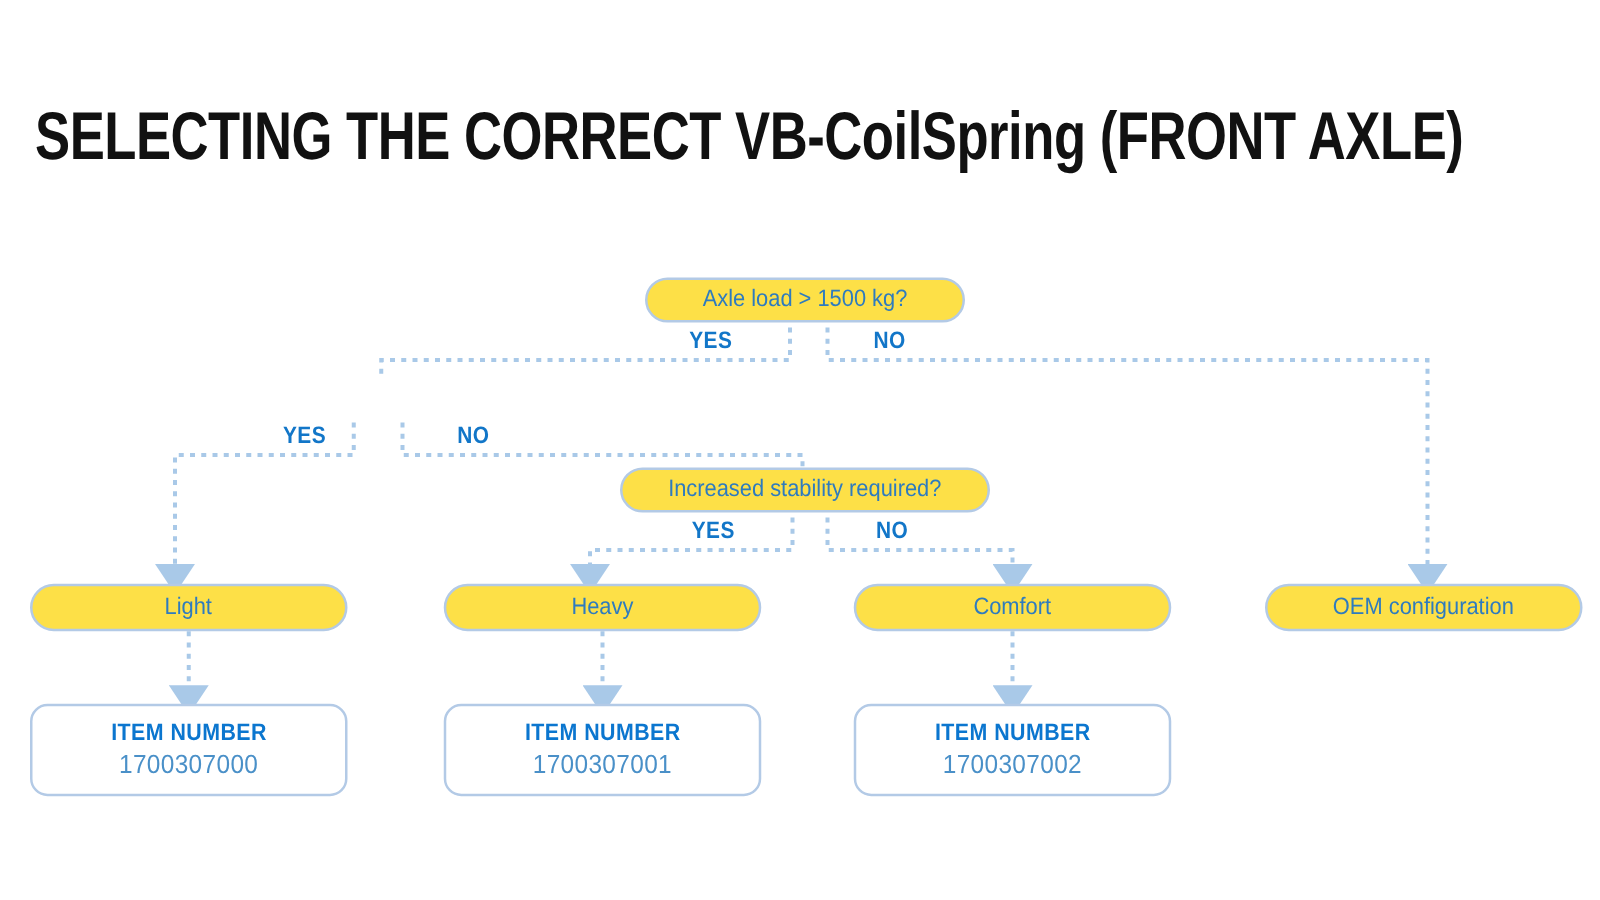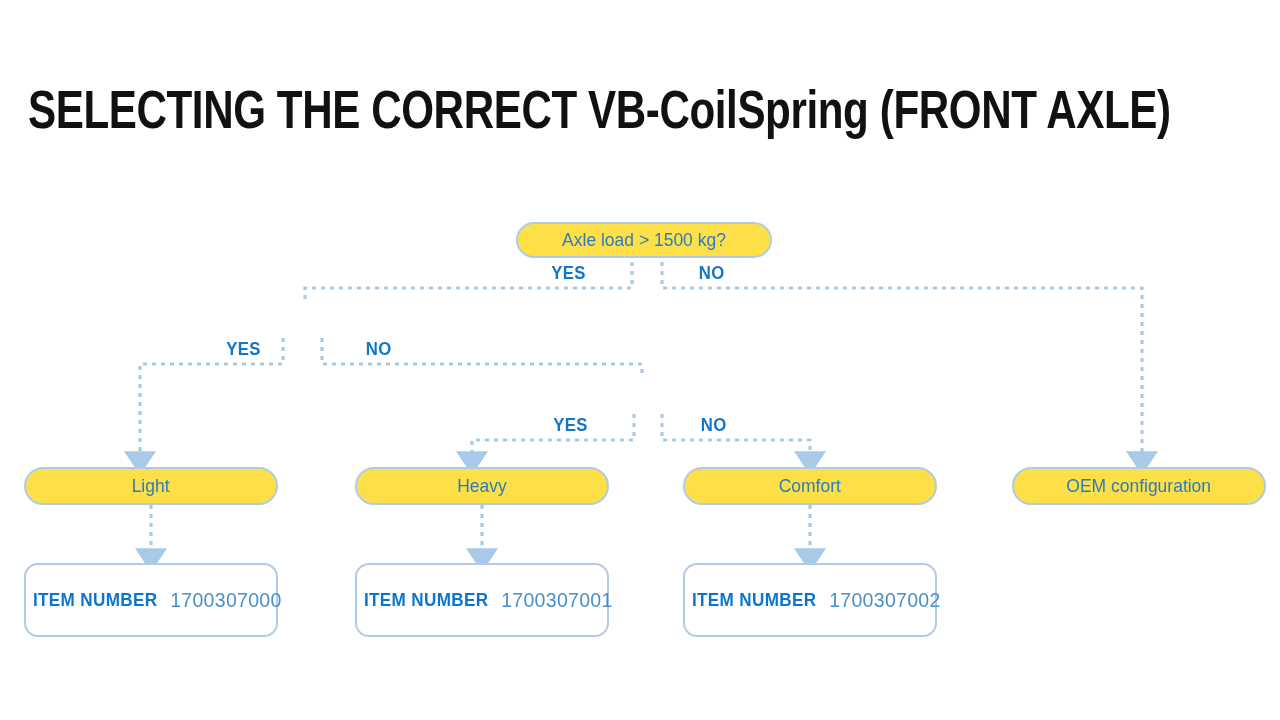--- a/index.html
+++ b/index.html
@@ -67,22 +67,23 @@
   .decision { height: 36px; }
   .result   { height: 38px; }
 
   .itembox {
     position: absolute;
     box-sizing: border-box;
     border: 2px solid #b3cae6;
     background: #ffffff;
     border-radius: 14px;
     display: flex;
-    flex-direction: row;
+    flex-direction: column;
     align-items: center;
+    justify-content: center;
     gap: 2px;
   }
   .item-label {
     color: #0b76cf;
     font-family: "Liberation Sans Narrow", "Liberation Sans", sans-serif;
     font-weight: 700;
     font-size: 19px;
     letter-spacing: 0.4px;
     transform: scaleX(0.9);
     transform-origin: center center;
@@ -145,20 +146,23 @@
 
   <div class="node decision" style="left:516px; top:222px; width:256px;">
     <span class="node-text">Axle load &gt; 1500 kg?</span>
   </div>
   <div class="branch-label" style="left:549px; top:262px;">YES</div>
   <div class="branch-label" style="left:697px; top:262px;">NO</div>
 
   <div class="branch-label" style="left:224px; top:338px;">YES</div>
   <div class="branch-label" style="left:364px; top:338px;">NO</div>
 
+  <div class="node decision" style="left:496px; top:374px; width:296px;">
+    <span class="node-text">Increased stability required?</span>
+  </div>
   <div class="branch-label" style="left:551px; top:414px;">YES</div>
   <div class="branch-label" style="left:699px; top:414px;">NO</div>
 
   <div class="node result" style="left:355px; top:467px; width:254px;">
     <span class="node-text">Heavy</span>
   </div>
 
   <div class="node result" style="left:24px; top:467px; width:254px;">
     <span class="node-text">Light</span>
   </div>

